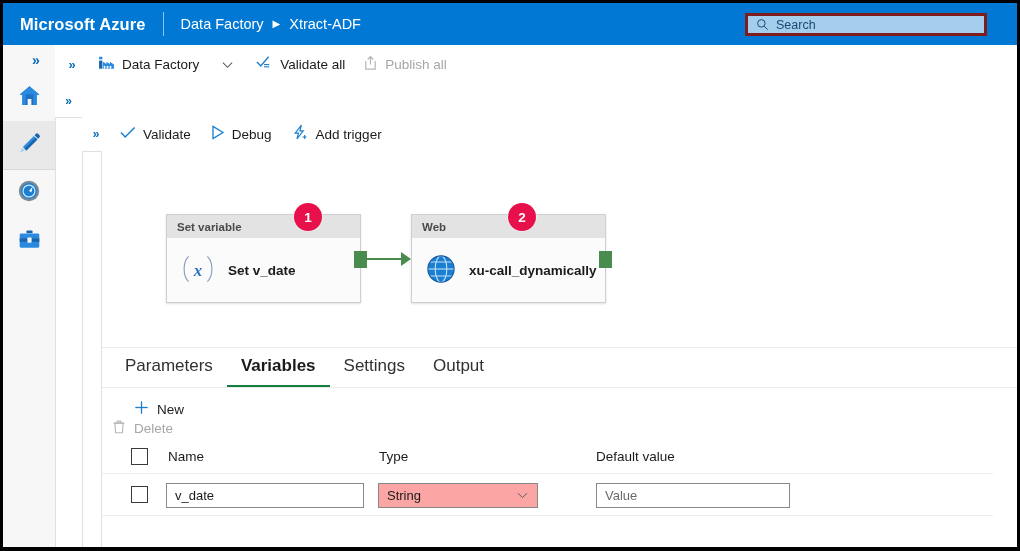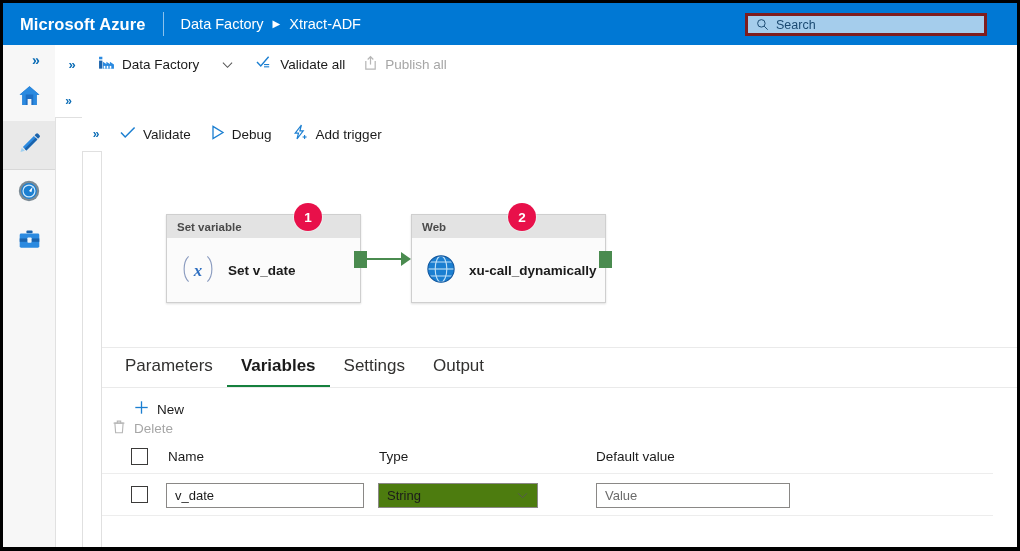--- a/index.html
+++ b/index.html
@@ -432,21 +432,21 @@
   .txt-input::placeholder { color: #6b6b6b; }
   .inp-name { left: 64px; top: 8px; width: 198px; }
   .inp-default { left: 494px; top: 8px; width: 194px; }
 
   .select-wrap {
     position: absolute;
     left: 276px; top: 8px;
     width: 160px;
     height: 25px;
     border: 1px solid #8a8886;
-    background: #4d7c0f;
+    background: #fca5a5;
     box-sizing: border-box;
     display: flex;
     align-items: center;
     cursor: pointer;
   }
   .select-value {
     font-size: 13px;
     color: #1b1b1b;
     margin-left: 8px;
   }

